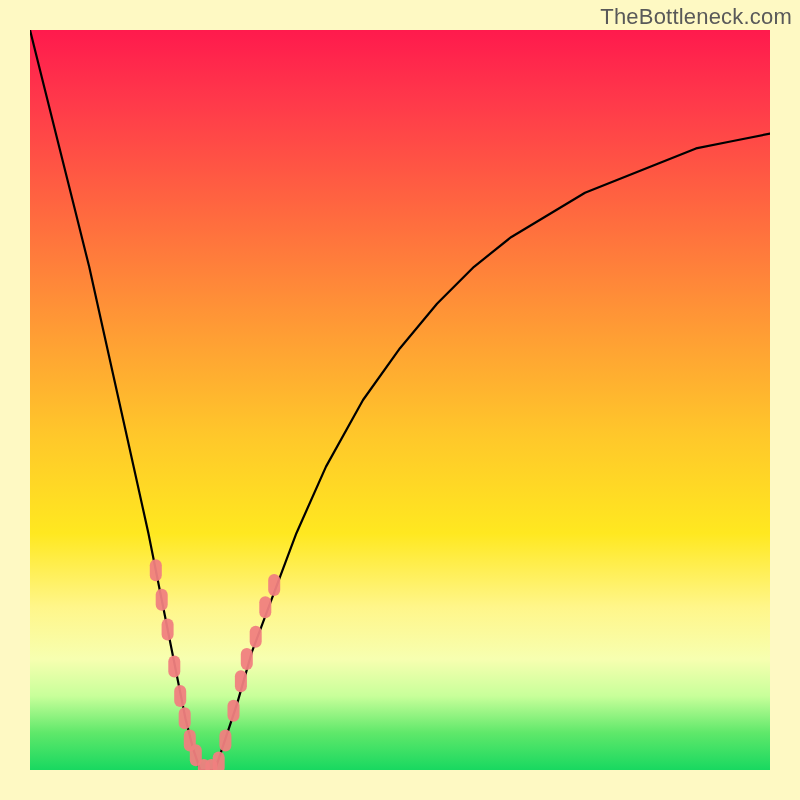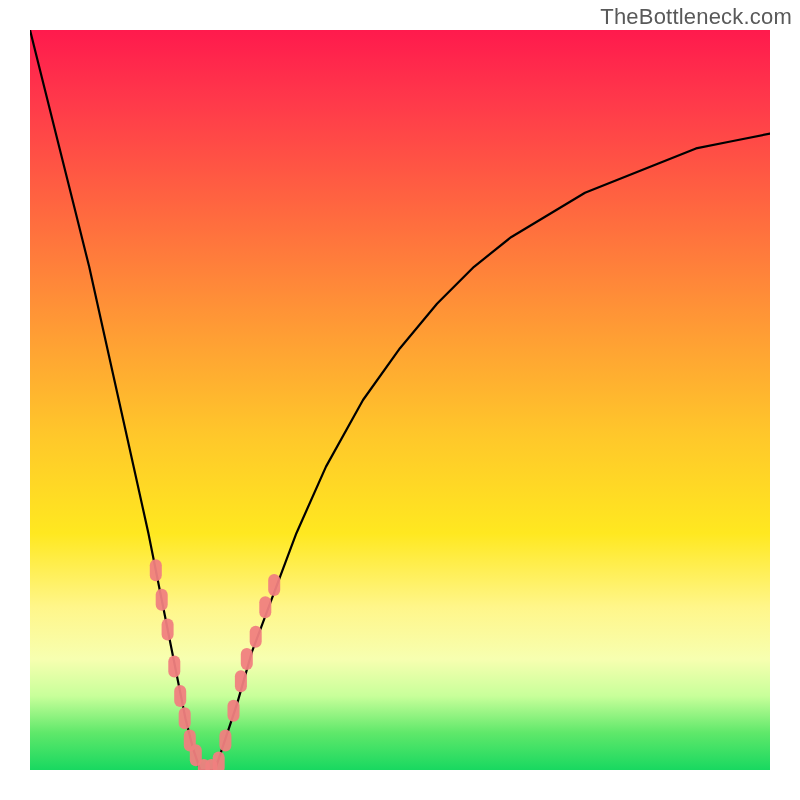--- a/index.html
+++ b/index.html
@@ -8,21 +8,21 @@
     width: 800px;
     height: 800px;
     overflow: hidden;
     background: #000;
     font-family: Arial, Helvetica, sans-serif;
   }
   .frame {
     position: relative;
     width: 800px;
     height: 800px;
-    background: #ffffff;
+    background: #fef9c3;
     box-sizing: border-box;
   }
   .plot-area {
     position: absolute;
     left: 30px;
     top: 30px;
     width: 740px;
     height: 740px;
     
     background: linear-gradient(

